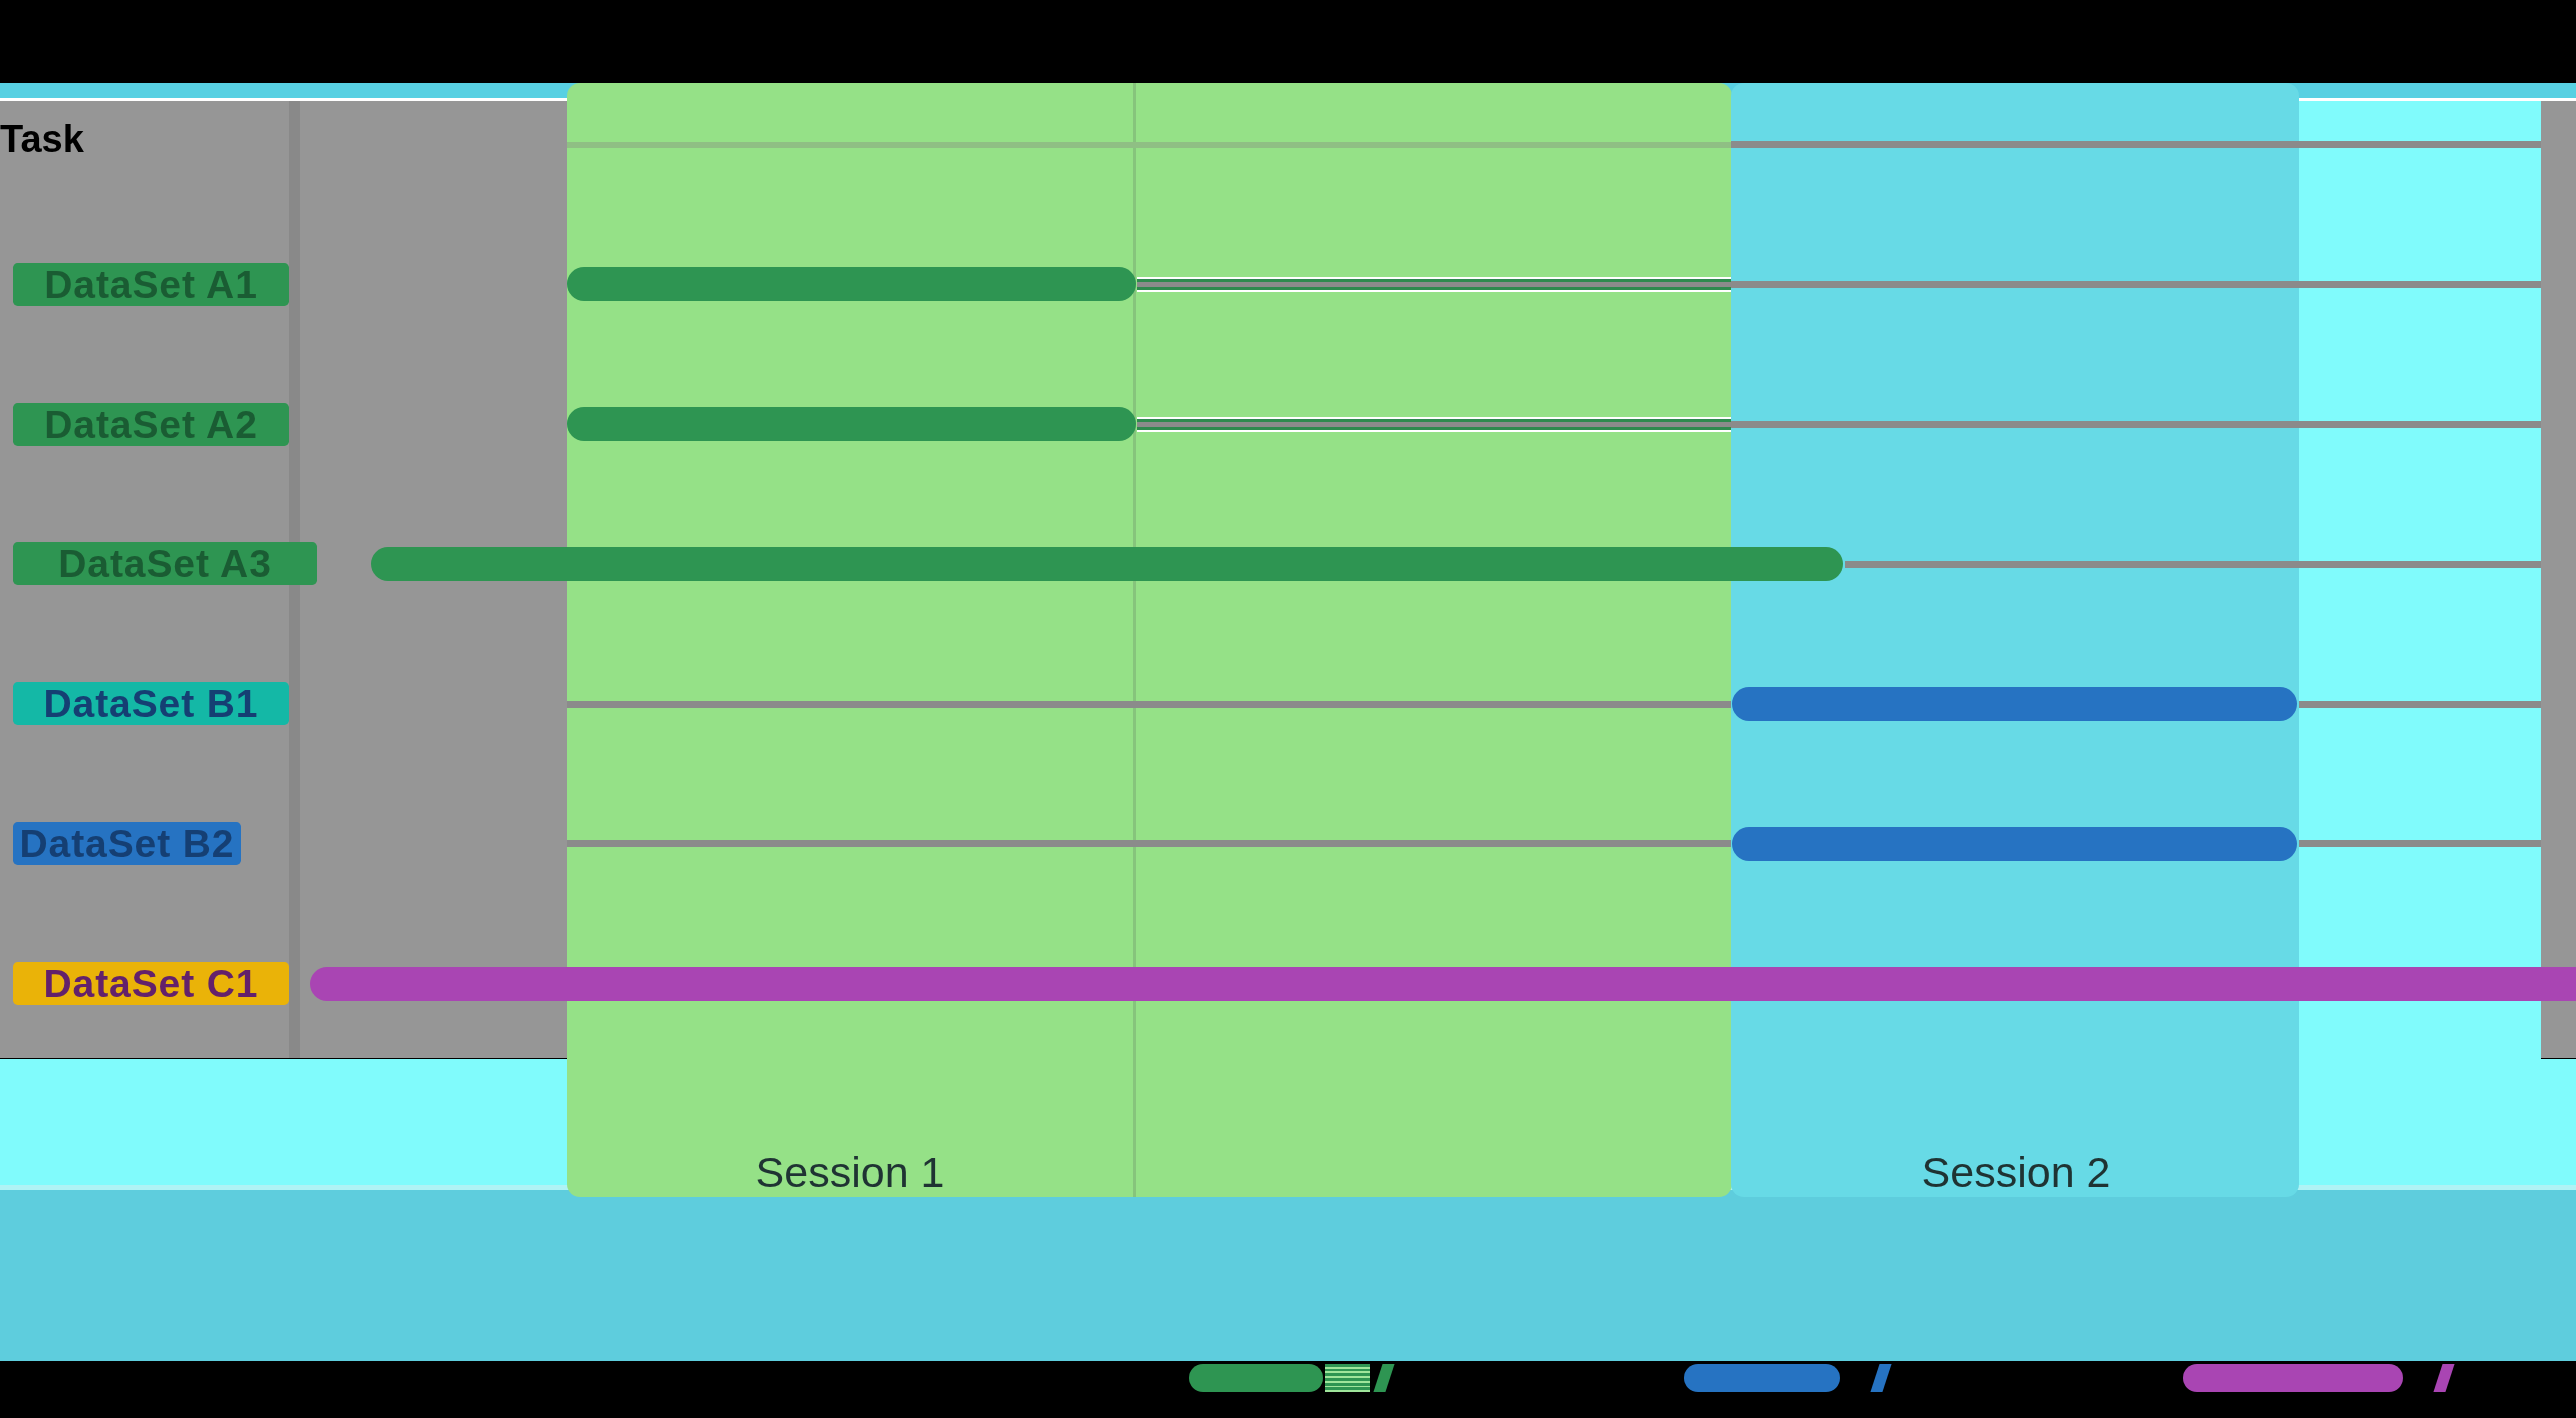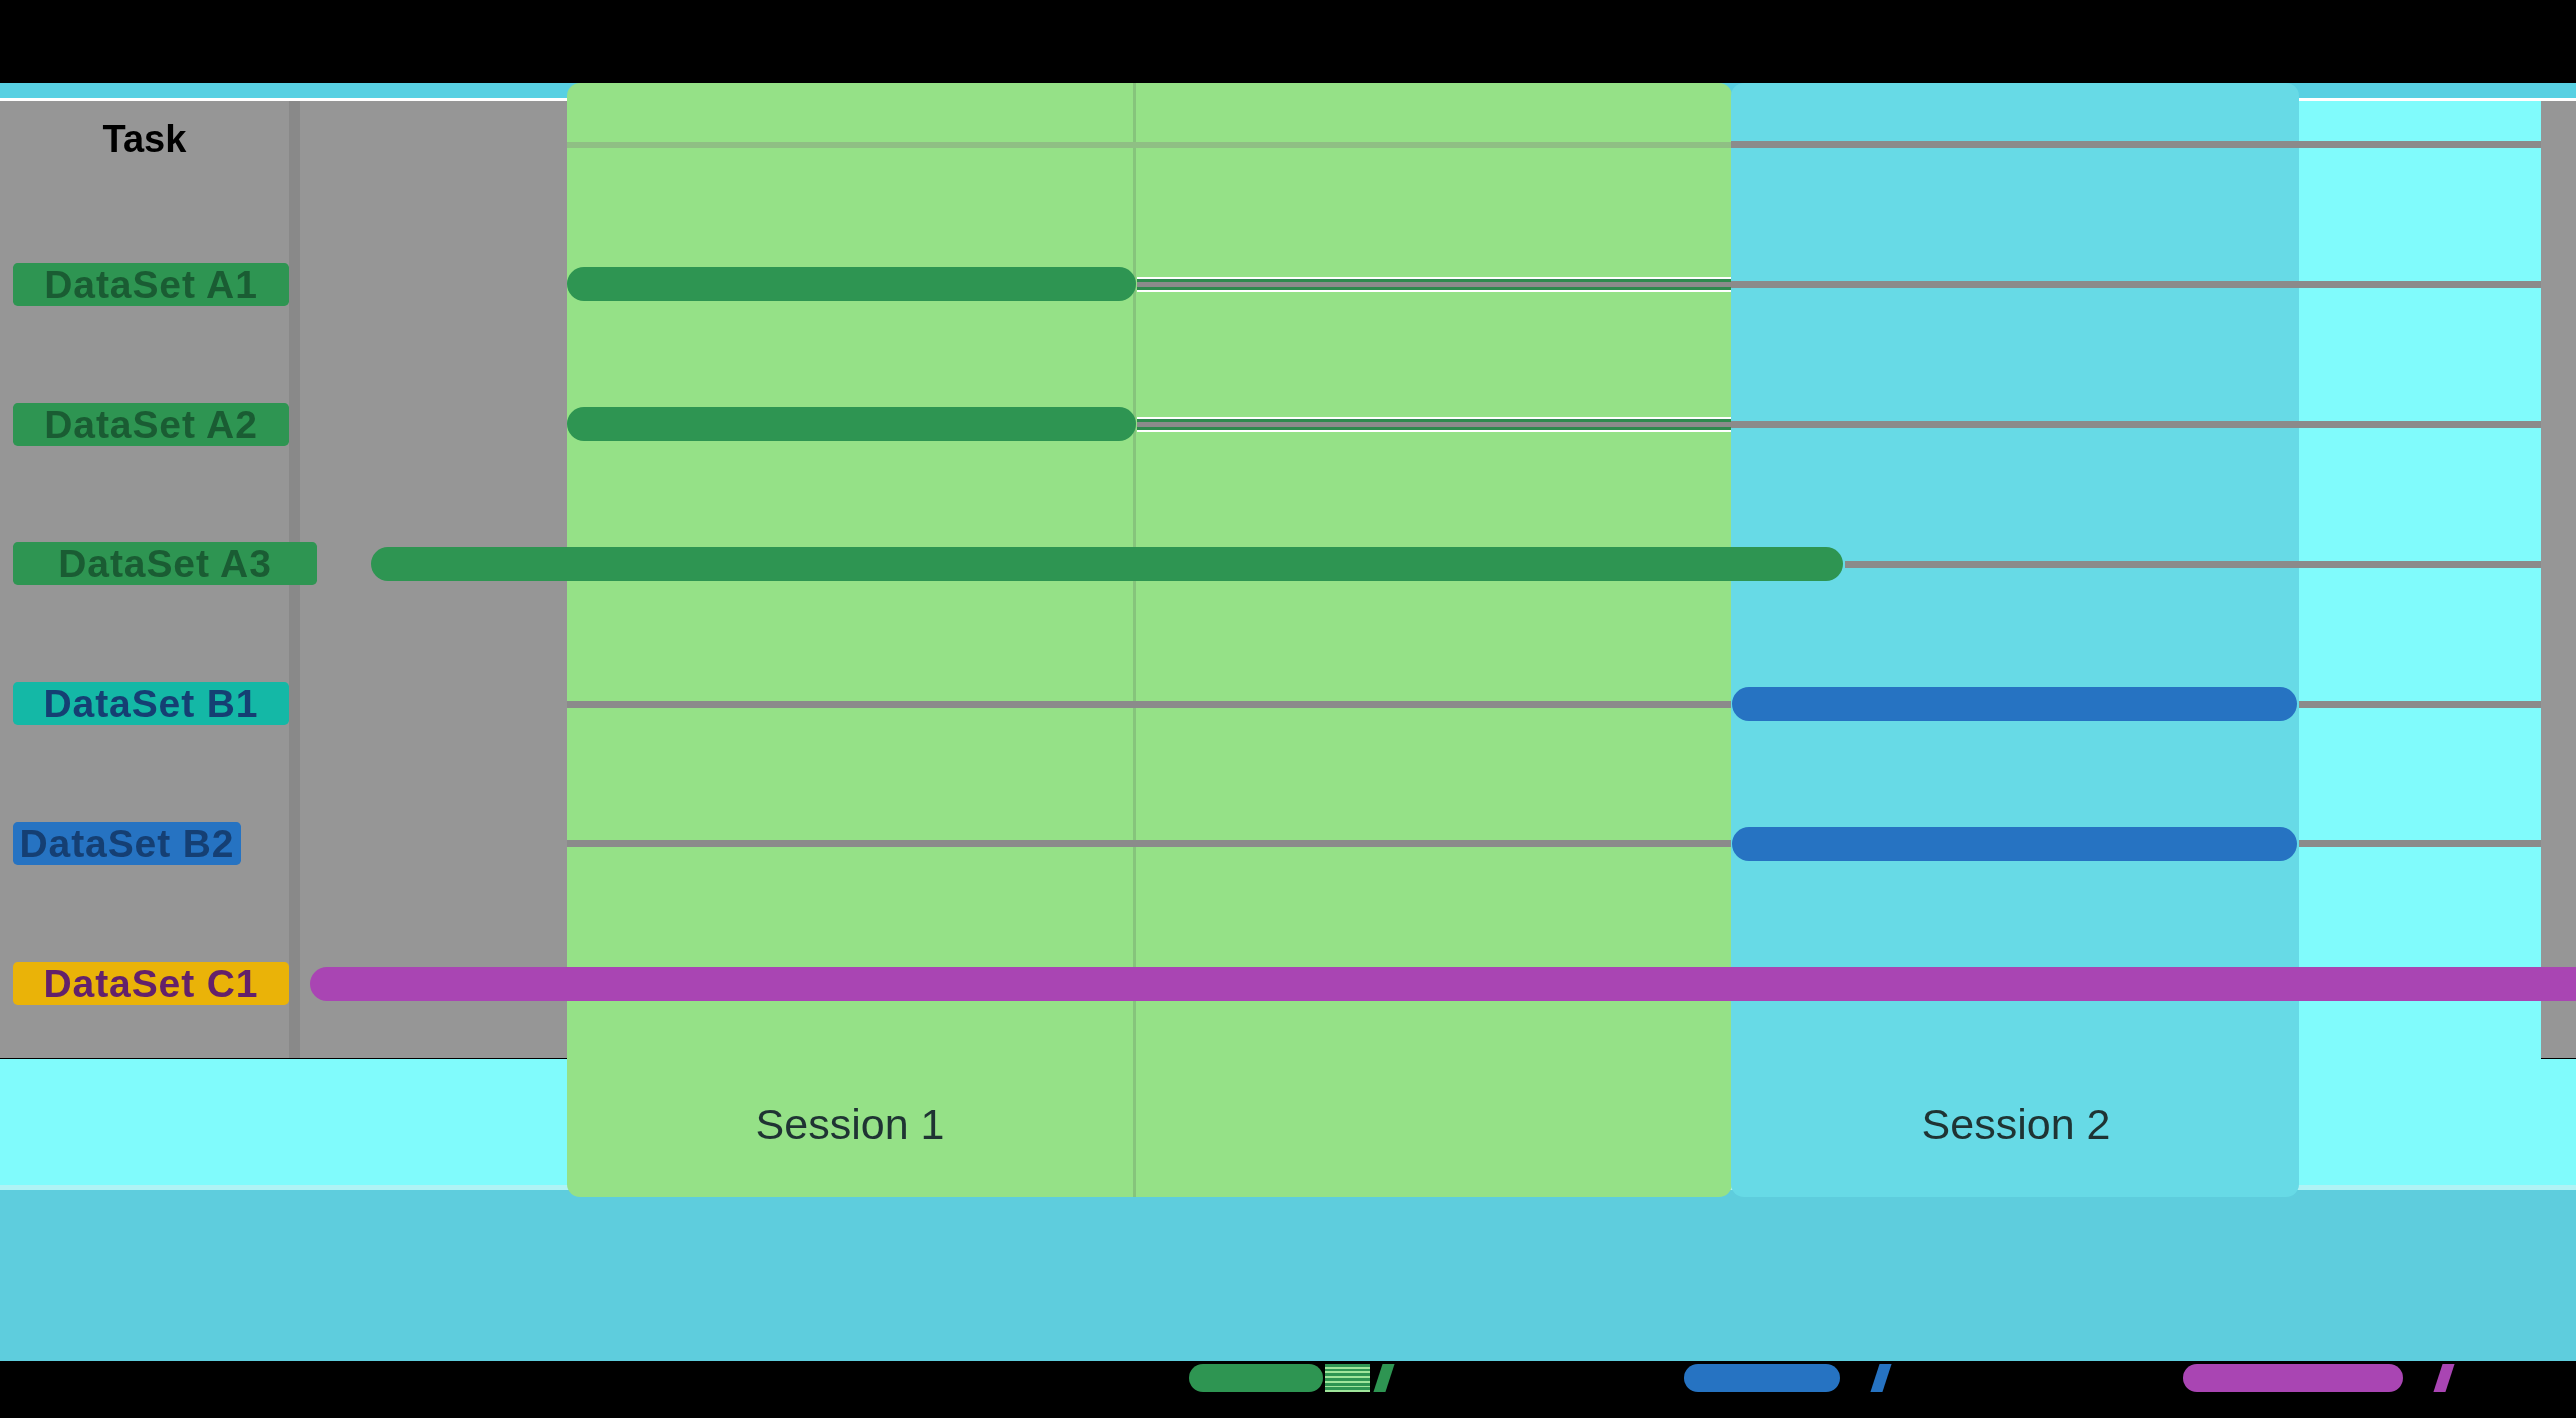--- a/index.html
+++ b/index.html
@@ -6,21 +6,21 @@
   #stage{position:relative;width:2576px;height:1419px;background:#000;overflow:hidden;
          font-family:"Liberation Sans",sans-serif;}
   #stage div{position:absolute;box-sizing:border-box;}
   .txt{white-space:nowrap;}
   .line-gray{height:6.6px;background:#8b8b8b;}
   .line-green-sandwich{height:15px;background:linear-gradient(to bottom,
       #ffffff 0 1.9px,#2e8a4e 1.9px 4.7px,#8b8b8b 4.7px 10.3px,#2e8a4e 10.3px 13px,#ffffff 13px 15px);}
   .line-green-gray{height:5.6px;background:#8fbf84;}
   .row-label{display:flex;align-items:center;justify-content:center;
       font-size:39px;font-weight:700;letter-spacing:0.9px;border-radius:4.7px;}
-  .session-label{width:394px;text-align:center;font-size:43px;color:#1f3333;}
+  .session-label{width:394px;text-align:center;font-size:43px;color:#1f3333;margin-top:48px;}
   .legend-slash{width:12.2px;height:28px;transform:skewX(-18deg);}
 </style>
 </head>
 <body>
 
 <div id="stage">
 
   <div style="left:0;top:0;width:2576px;height:83px;background:#000;"></div>
   <div style="left:0;top:83px;width:2576px;height:15px;background:#58d0e2;"></div>
   <div style="left:0;top:98px;width:2576px;height:4.7px;background:#fff;"></div>
@@ -74,15 +74,15 @@
   <div id="legend-layer" style="left:0;top:0;width:100%;height:100%;">
       <div style="left: 1189px; top: 1364px; width: 134px; height: 28px; background: rgb(46, 149, 82); border-radius: 14px;"></div>
       <div style="left: 1325px; top: 1364px; width: 45px; height: 28px; background: repeating-linear-gradient(rgb(46, 149, 82) 0px, rgb(46, 149, 82) 2.8px, rgb(159, 229, 155) 2.8px, rgb(159, 229, 155) 4.7px);"></div>
       <div class="legend-slash" style="left: 1378px; top: 1364px; background: rgb(46, 149, 82);"></div>
       <div style="left: 1684px; top: 1364px; width: 156px; height: 28px; background: rgb(38, 115, 194); border-radius: 14px;"></div>
       <div class="legend-slash" style="left: 1875px; top: 1364px; background: rgb(38, 115, 194);"></div>
       <div style="left: 2183px; top: 1364px; width: 220px; height: 28px; background: rgb(169, 69, 179); border-radius: 14px;"></div>
       <div class="legend-slash" style="left: 2438px; top: 1364px; background: rgb(169, 69, 179);"></div>
     </div>
 
-  <div class="txt" style="left:0;top:118px;width:289px;text-align:center;font-size:38px;font-weight:700;color:#000;">Task</div>
+  <div class="txt" style="left:0;top:118px;width:289px;text-align:left;font-size:38px;font-weight:700;color:#000;">Task</div>
 </div>
 
 
 </body></html>

